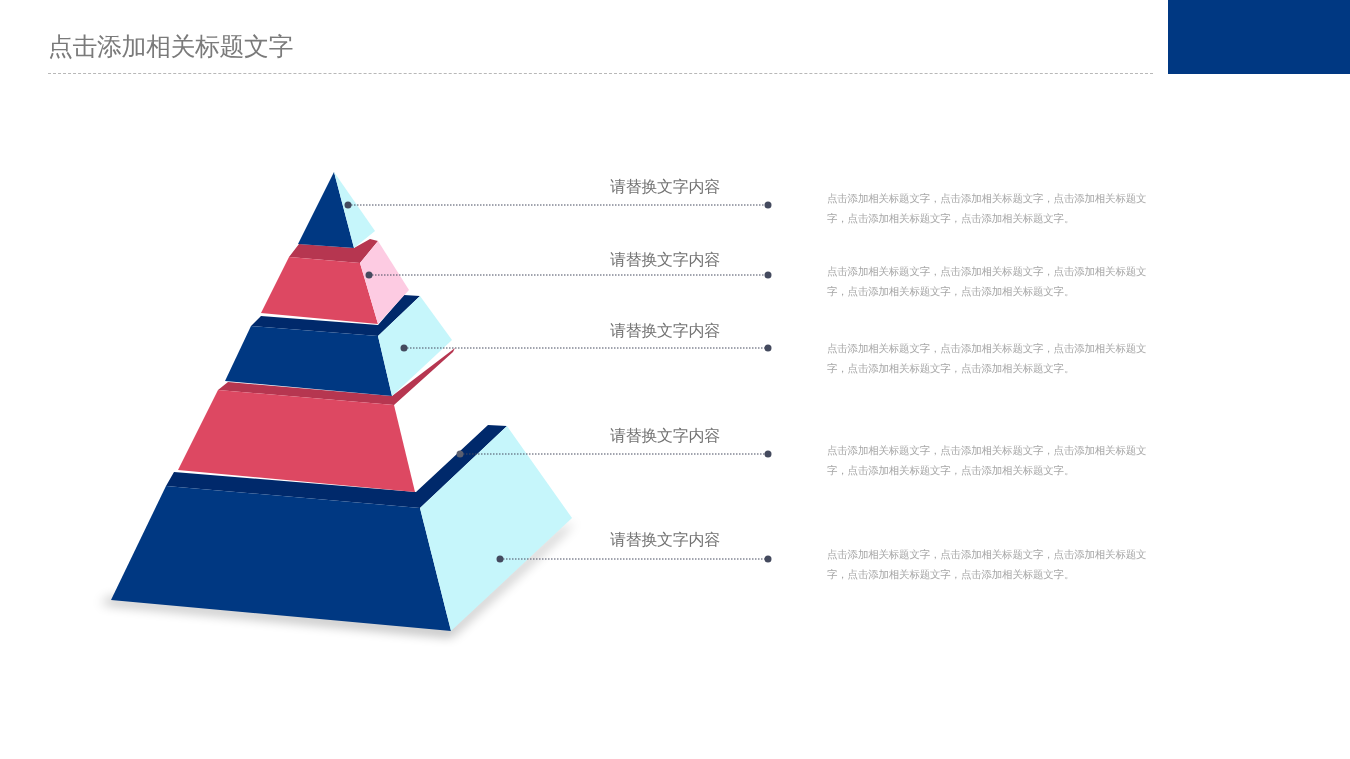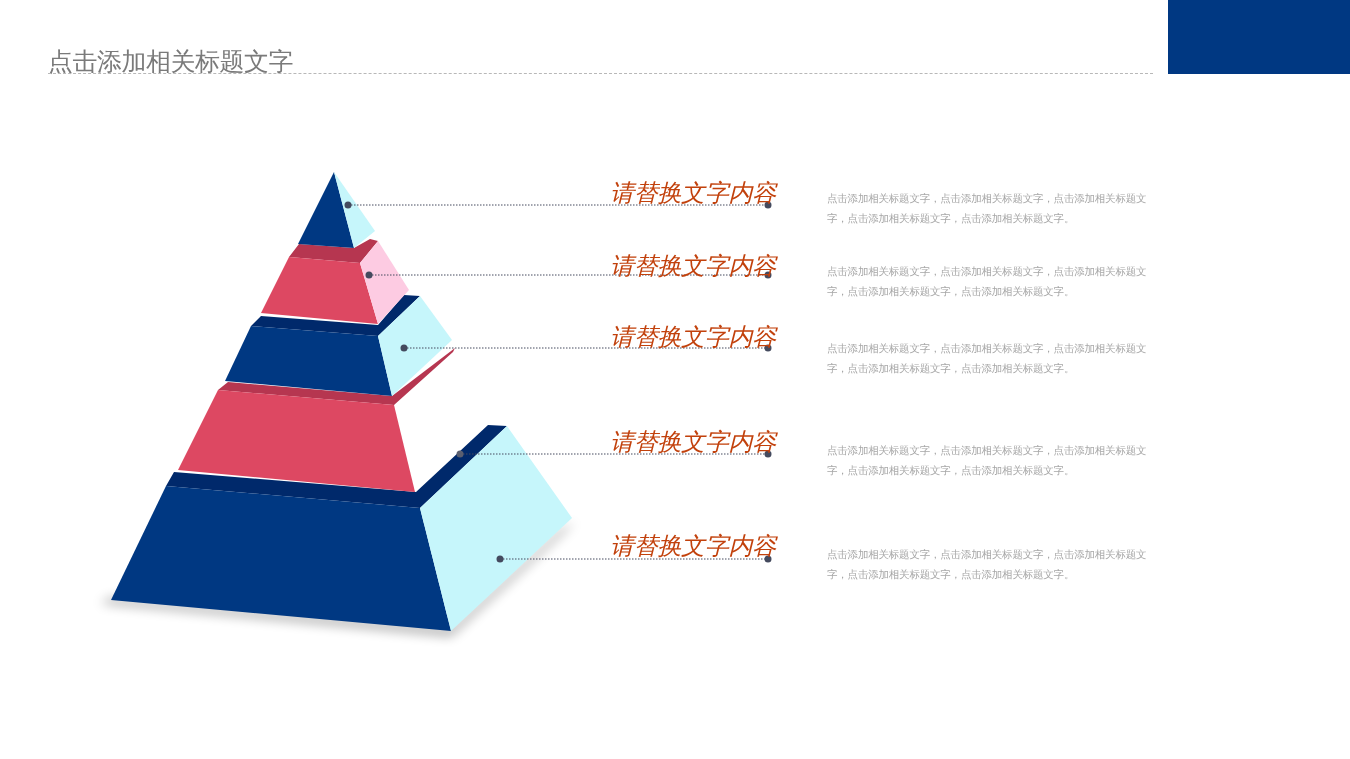--- a/index.html
+++ b/index.html
@@ -1,21 +1,21 @@
 <!DOCTYPE html>
 <html><head>
 <meta charset="utf-8">
 <style>
   html, body { margin:0; padding:0; background:#ffffff; }
   body { width:1350px; height:759px; position:relative; overflow:hidden; font-family:"DejaVu Sans","Liberation Sans",sans-serif; }
-  .title { position:absolute; left:48px; top:30px; font-size:25px; color:#7a7a7a; letter-spacing:-0.5px; white-space:nowrap;margin-top:15px; }
+  .title { position:absolute; left:48px; top:30px; font-size:25px; color:#7a7a7a; letter-spacing:-0.5px; white-space:nowrap; }
   .title-rule { position:absolute; left:48px; top:73px; width:1105px; border-top:1px dashed #b8b8b8; }
   .corner-block { position:absolute; left:1168px; top:0; width:182px; height:74px; background:#003882; }
   svg.pyr { position:absolute; left:0; top:0; width:1350px; height:759px; }
-  .label { position:absolute; font-size:24px; color:#c2410c; white-space:nowrap; letter-spacing:-0.3px;font-style:italic; }
+  .label { position:absolute; font-size:16px; color:#737373; white-space:nowrap; letter-spacing:-0.3px; }
   .desc { position:absolute; left:827px; width:330px; font-size:10.5px; line-height:20px; color:#a6a6a6; letter-spacing:-0.2px; }
 </style>
 </head>
 <body>
 
 <div class="title">点击添加相关标题文字</div>
 <div class="title-rule"></div>
 <div class="corner-block"></div>
 
 <svg class="pyr" viewBox="0 0 1350 759">

